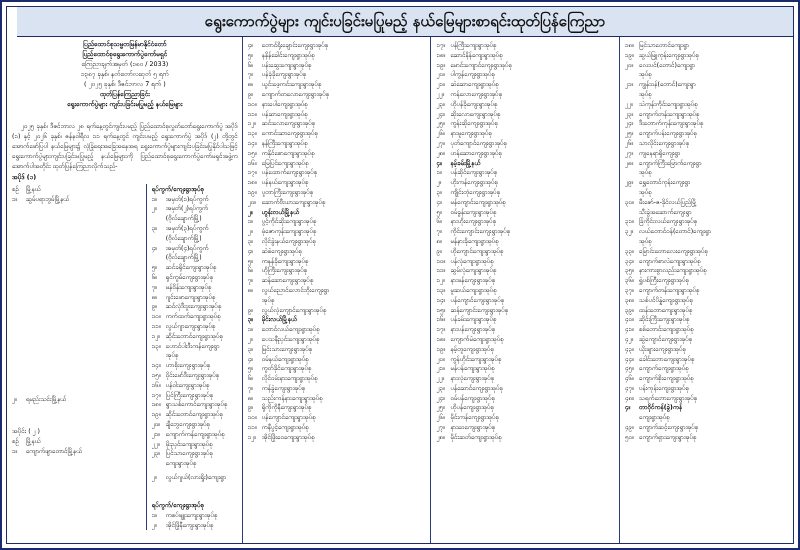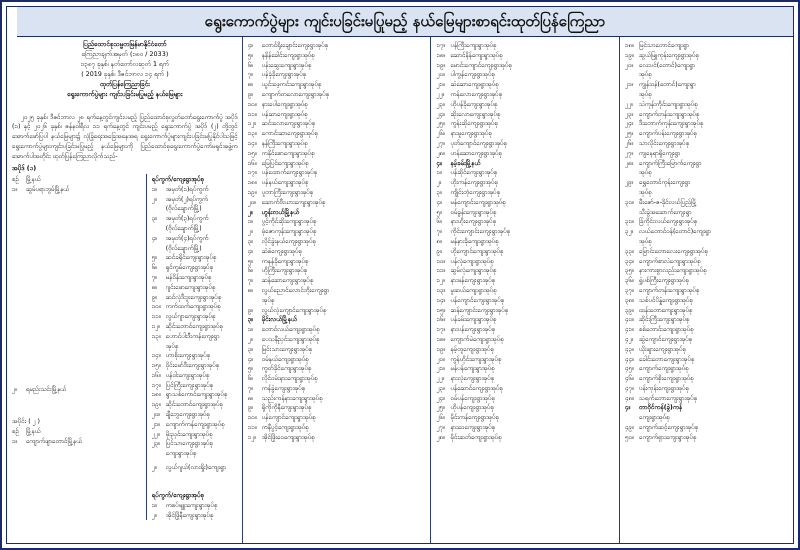--- a/index.html
+++ b/index.html
@@ -98,23 +98,24 @@
 
   <div class="title-bar">
     <div class="title-text">ရွေးကောက်ပွဲများ ကျင်းပခြင်းမပြုမည့် နယ်မြေများစာရင်းထုတ်ပြန်ကြေညာ</div>
   </div>
 
   <div class="body-area">
 
     <div class="col col1">
       <div class="hdr-block">
         <div class="hdr-line b">ပြည်ထောင်စုသမ္မတမြန်မာနိုင်ငံတော်</div>
+        <div class="hdr-line b">ပြည်ထောင်စုရွေးကောက်ပွဲကော်မရှင်</div>
         <div class="hdr-line">ကြေညာချက်အမှတ် (၁၈၀ / 2033)</div>
-        <div class="hdr-line">၁၃၈၇ ခုနှစ်၊ နတ်တော်လဆုတ် 1 ရက်</div>
-        <div class="hdr-line">( 2019 ခုနှစ်၊ ဒီဇင်ဘာလ ၁၄ ရက် )</div>
+        <div class="hdr-line">၁၃၈၇ ခုနှစ်၊ နတ်တော်လဆုတ် ၅ ရက်</div>
+        <div class="hdr-line">( ၂၀၂၅ ခုနှစ်၊ ဒီဇင်ဘာလ 7 ရက် )</div>
         <div class="hdr-line b">ထုတ်ပြန်ကြေညာခြင်း</div>
         <div class="hdr-line b">ရွေးကောက်ပွဲများ ကျင်းပခြင်းမပြုမည့် နယ်မြေများ</div>
       </div>
 
       <div class="para"><span class="ind"></span><span>၂၀၂၅ ခုနှစ်၊ ဒီဇင်ဘာလ ၂၈ ရက်နေ့တွင်ကျင်းပမည့် ပြည်ထောင်စုလွှတ်တော်ရွေးကောက်ပွဲ အပိုဒ် (၁) နှင့် ၂၀၂၆ ခုနှစ်၊ ဇန်နဝါရီလ ၁၁ ရက်နေ့တွင် ကျင်းပမည့် ရွေးကောက်ပွဲ အပိုဒ် (၂) တို့တွင် အောက်ဖော်ပြပါ နယ်မြေများ၌ လုံခြုံရေးအခြေအနေအရ ရွေးကောက်ပွဲများကျင်းပခြင်းမပြုနိုင်ပါသဖြင့် ရွေးကောက်ပွဲများကျင်းပခြင်းမပြုမည့် နယ်မြေများကို ပြည်ထောင်စုရွေးကောက်ပွဲကော်မရှင်အဖွဲ့က အောက်ပါအတိုင်း ထုတ်ပြန်ကြေညာလိုက်သည်-</span></div>
 
       <div class="sec-head">အပိုဒ် (၁)</div>
 
       <div class="two-sub">
         <div class="left">

